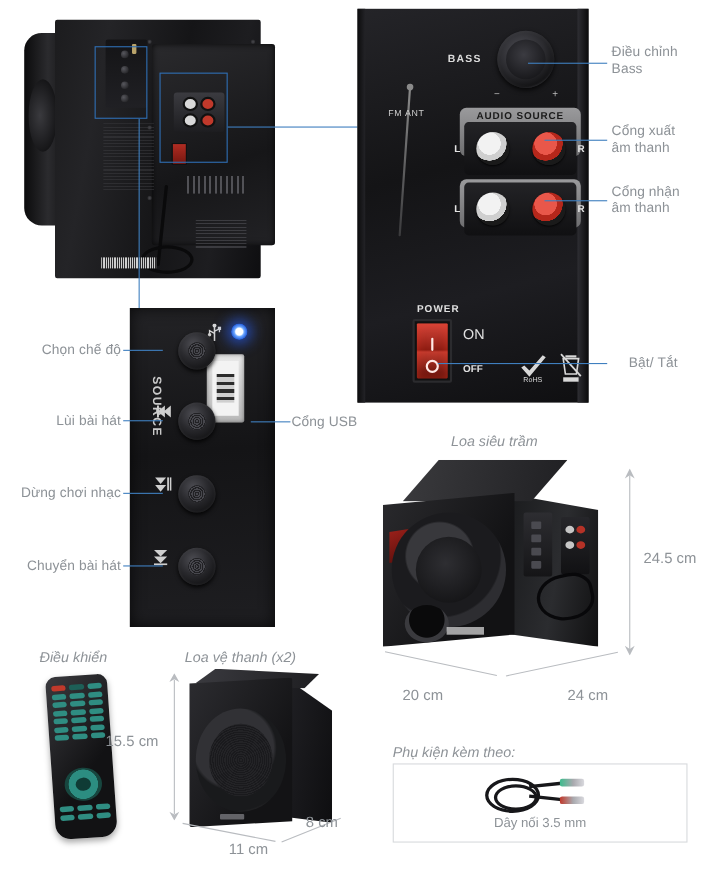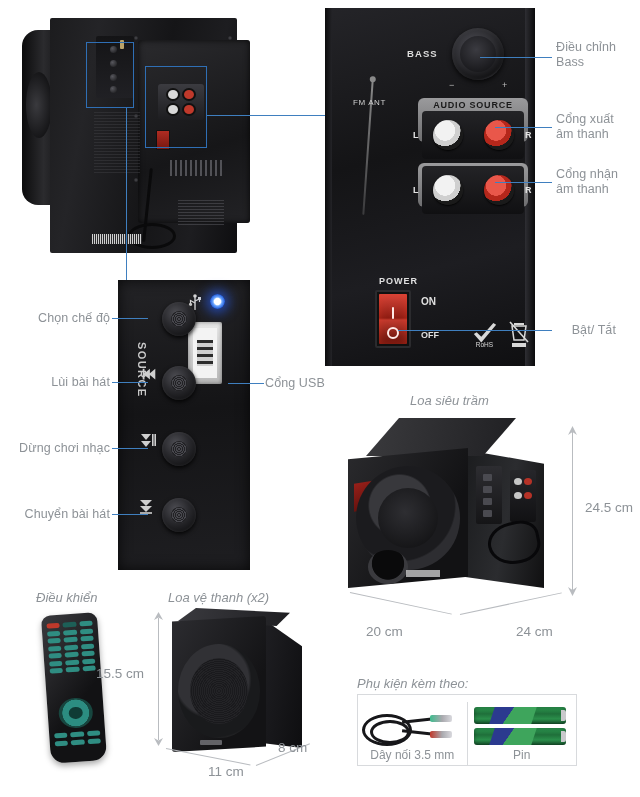--- a/index.html
+++ b/index.html
@@ -102,21 +102,21 @@
   .lr{position:absolute;color:#e3e3e3;font-size:9px;font-weight:bold;}
   .power-area{position:absolute;left:40px;top:268px;width:160px;height:80px;}
   .pw-txt{position:absolute;left:14px;top:0;color:#e0e0e0;font-size:9px;letter-spacing:1px;font-weight:bold;}
   .rocker{position:absolute;left:10px;top:14px;width:36px;height:58px;
     background:#111;border:2px solid #2b2b2e;border-radius:2px;padding:2px;box-sizing:border-box;}
   .rocker i{display:block;width:100%;height:100%;border-radius:1px;
     background:linear-gradient(180deg,#d6463a,#8e1c12 48%,#c23a2d 52%,#5d0f08);
     box-shadow:0 0 8px rgba(230,60,40,.55) inset;position:relative;}
   .rk-on{position:absolute;left:50%;top:13px;transform:translateX(-50%);width:2px;height:12px;background:#ffe9e6;border-radius:1px;}
   .rk-off{position:absolute;left:50%;top:33px;transform:translateX(-50%);width:12px;height:12px;border:2px solid #ffe9e6;border-radius:50%;box-sizing:border-box;}
-  .on-txt{position:absolute;left:56px;top:20px;color:#e0e0e0;font-size:10px;font-weight:bold;}
+  .on-txt{position:absolute;left:56px;top:20px;color:#e0e0e0;font-size:13px;font-weight:normal;}
   .off-txt{position:absolute;left:56px;top:54px;color:#e0e0e0;font-size:9px;font-weight:bold;}
   .rohs{position:absolute;left:106px;top:46px;width:28px;height:26px;color:#d8d8d8;}
   .weee{position:absolute;left:142px;top:44px;width:24px;height:28px;color:#d8d8d8;}
 
   
   #ctrlpanel{left:118px;top:280px;width:132px;height:290px;
     background:linear-gradient(175deg,#232326 0%,#141416 45%,#1e1e21 100%);
     box-shadow:inset 0 0 14px rgba(0,0,0,.75);}
   .src-txt{position:absolute;left:18px;top:62px;color:#c9c9c9;font-size:11px;letter-spacing:1.4px;
     writing-mode:vertical-rl;font-weight:bold;}
@@ -195,21 +195,21 @@
   .rm-grid b{display:block;height:5px;border-radius:2.5px;background:#2f8d82;}
   .rm-grid b.red{background:#c0392b;}
   .rm-grid b.dk{background:#1d5f57;}
   .rm-dpad{position:absolute;left:11px;top:84px;width:34px;height:30px;border-radius:50%;
     background:radial-gradient(circle,#2c8d81 0 58%,#17463f 60% 100%);}
   .rm-dpad:after{content:"";position:absolute;left:10px;top:9px;width:14px;height:12px;border-radius:50%;background:#0f3b35;}
   .rm-low{position:absolute;left:5px;top:118px;right:5px;display:grid;grid-template-columns:repeat(3,1fr);gap:2.5px 3px;}
   .rm-low b{display:block;height:5px;border-radius:2.5px;background:#2f8d82;}
 
   
-  #accbox{left:357px;top:694px;width:220px;height:72px;border:1px solid #d8dadd;box-sizing:border-box;display:flex;align-items:flex-end;}
+  #accbox{left:357px;top:694px;width:268px;height:72px;border:1px solid #d8dadd;box-sizing:border-box;display:flex;}
   .acc-cell{flex:1;display:flex;flex-direction:column;align-items:center;justify-content:flex-start;padding-top:4px;}
   .acc-cell + .acc-cell{border-left:1px solid #d8dadd;}
   .acc-cap{font-size:12px;color:#8d9297;padding-bottom:3px;}
   .acc-art{height:42px;display:flex;align-items:center;justify-content:center;}
   .cable{position:relative;width:104px;height:34px;}
   .cable .loop{position:absolute;left:2px;top:4px;width:44px;height:26px;border:3px solid #17171a;border-radius:50%;}
   .cable .loop2{position:absolute;left:10px;top:10px;width:34px;height:18px;border:3px solid #17171a;border-radius:50%;}
   .cable .lead1{position:absolute;left:42px;top:9px;width:32px;height:3px;background:#17171a;transform:rotate(-6deg);}
   .cable .lead2{position:absolute;left:42px;top:21px;width:32px;height:3px;background:#17171a;transform:rotate(6deg);}
   .plug{position:absolute;width:22px;height:7px;border-radius:2px;}
@@ -499,28 +499,15 @@
           <div class="loop"></div>
             <div class="loop2"></div>
           <div class="lead1"></div>
             <div class="lead2"></div>
           <div class="plug g"></div>
             <div class="plug r"></div>
         </div>
       </div>
       <div class="acc-cap">Dây nối 3.5 mm</div>
     </div>
-    <div class="acc-cell">
-      <div class="acc-art">
-        <div class="batts">
-          <div class="batt b1">
-              <span class="cap"></span>
-            </div>
-          <div class="batt b2">
-              <span class="cap"></span>
-            </div>
-        </div>
-      </div>
-      <div class="acc-cap">Pin</div>
-    </div>
   </div>
 
 </div>
 
 </body></html>

